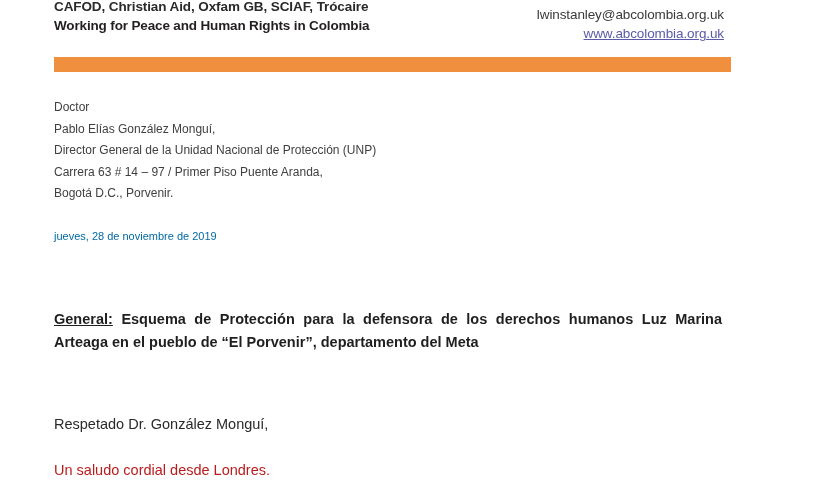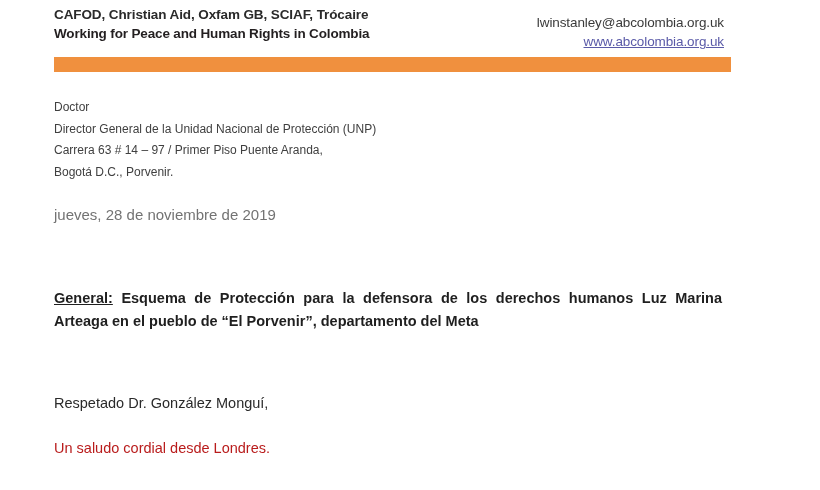--- a/index.html
+++ b/index.html
@@ -20,21 +20,21 @@
     position: relative;
     width: 820px;
     height: 490px;
     background: #ffffff;
   }
 
   
   .letterhead {
     position: absolute;
     left: 0;
-    top: 16px;
+    top: 8px;
     width: 820px;
     height: 46px;
   }
   .lh-left {
     position: absolute;
     left: 54px;
     top: -9px;
     width: 420px;
   }
   .org-list {
@@ -101,23 +101,23 @@
 
   .addr-block {
     line-height: 21.5px;
     font-size: 12px;
     color: #404040;
   }
   .addr-line { white-space: nowrap; }
 
   .date-line {
     margin-top: 21px;
-    font-size: 15px;
+    font-size: 11px;
     line-height: 21.5px;
-    color: #737373;
+    color: #0369a1;
     white-space: nowrap;
   }
 
   .subject-block {
     margin-top: 61px;
     font-size: 14.5px;
     font-weight: bold;
     line-height: 23px;
     color: #1f1f1f;
     text-align: justify;
@@ -161,20 +161,21 @@
       </div>
     </div>
   </div>
 
   <div class="orange-bar"></div>
 
   <div class="content">
 
     <div class="addr-block">
       <div class="addr-line">Doctor</div>
+      <div class="addr-line">Pablo Elías González Monguí,</div>
       <div class="addr-line">Director General de la Unidad Nacional de Protección (UNP)</div>
       <div class="addr-line">Carrera 63 # 14 – 97 / Primer Piso Puente Aranda,</div>
       <div class="addr-line">Bogotá D.C., Porvenir.</div>
     </div>
 
     <div class="date-line">jueves, 28 de noviembre de 2019</div>
 
     <div class="subject-block">
       <span class="asunto">General:</span><span>&nbsp;</span><span>Esquema de Protección para la defensora de los derechos humanos Luz Marina Arteaga en el pueblo de “El Porvenir”, departamento del Meta</span>
     </div>

